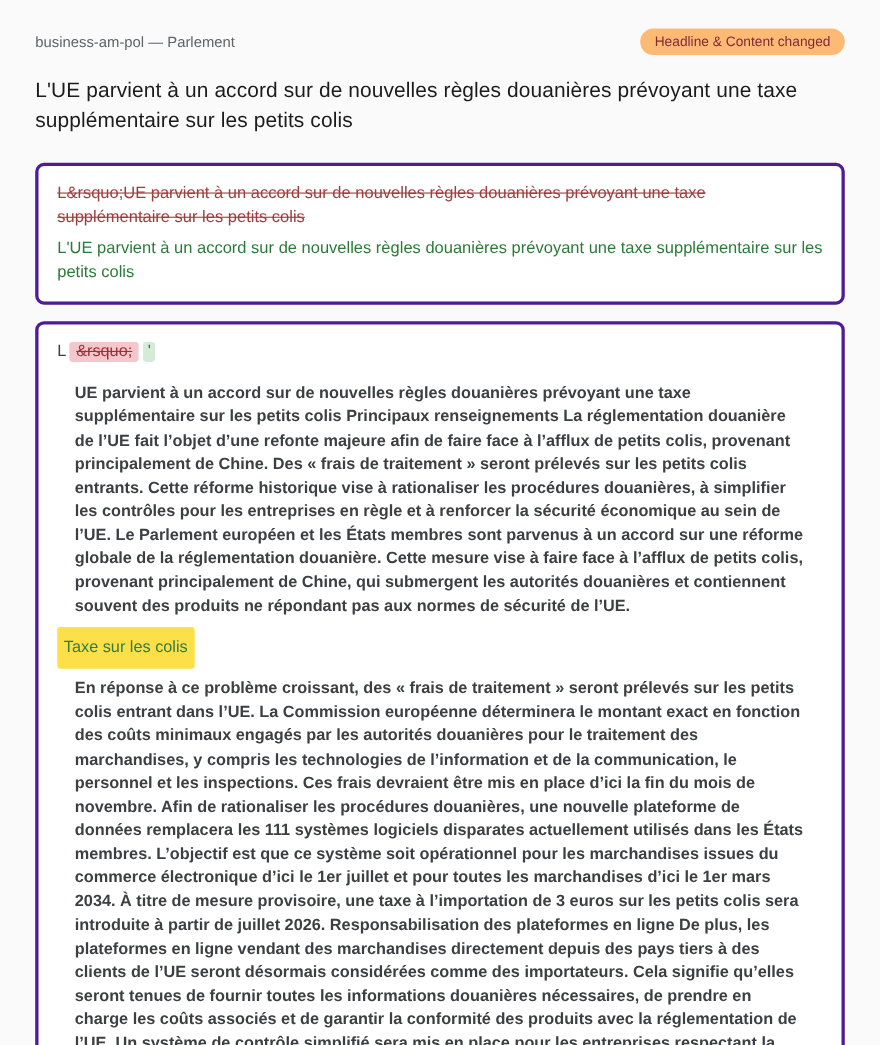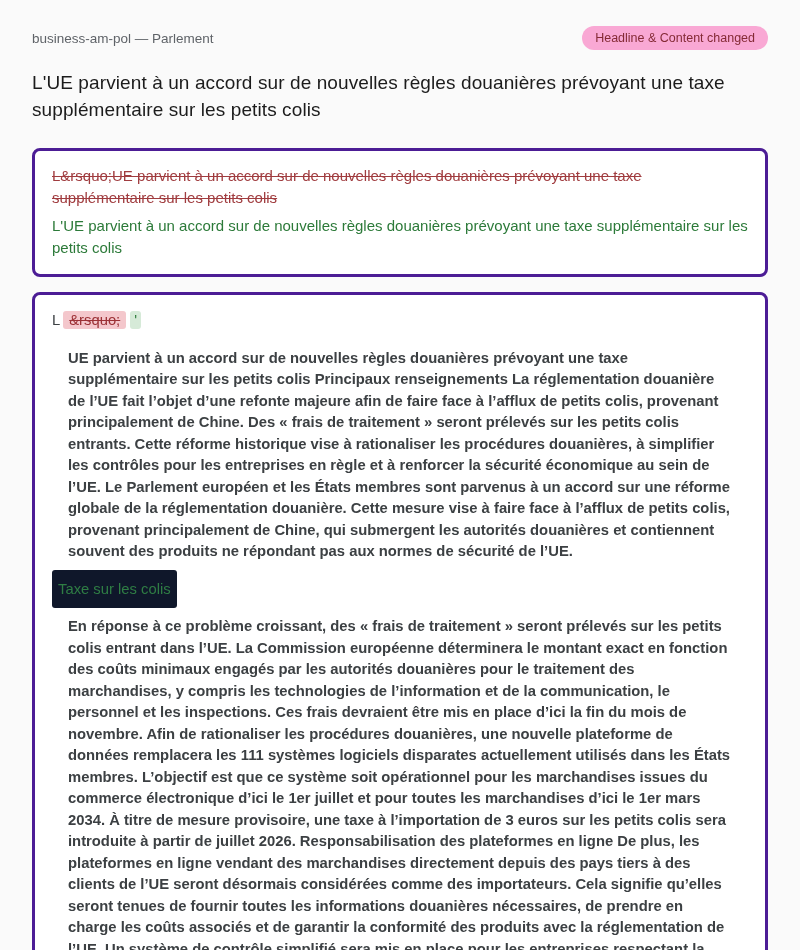--- a/index.html
+++ b/index.html
@@ -18,21 +18,21 @@
     display: flex;
     justify-content: space-between;
     align-items: center;
     margin-bottom: 20px;
   }
   .source-label {
     font-size: 13.5px;
     color: #5f6368;
   }
   .status-badge {
-    background: #f9a8d4;
+    background: #fdba74;
     color: #842a35;
     font-size: 12.5px;
     padding: 5px 13px;
     border-radius: 999px;
     white-space: nowrap;
   }
   .page-title {
     font-size: 19px;
     font-weight: 400;
     color: #1c1c1c;
@@ -83,21 +83,21 @@
     border-radius: 3px;
   }
   .body-text {
     margin: 16px;
     font-weight: bold;
   }
   .added-heading-line {
     margin: 1px 0 2px 0;
   }
   .tok-added-heading {
-    background: #0f172a;
+    background: #fde047;
     color: #2f7d44;
     padding: 11px 6px;
     border-radius: 3px;
   }
 </style>
 </head>
 <body>
 
 <div class="page">
 

